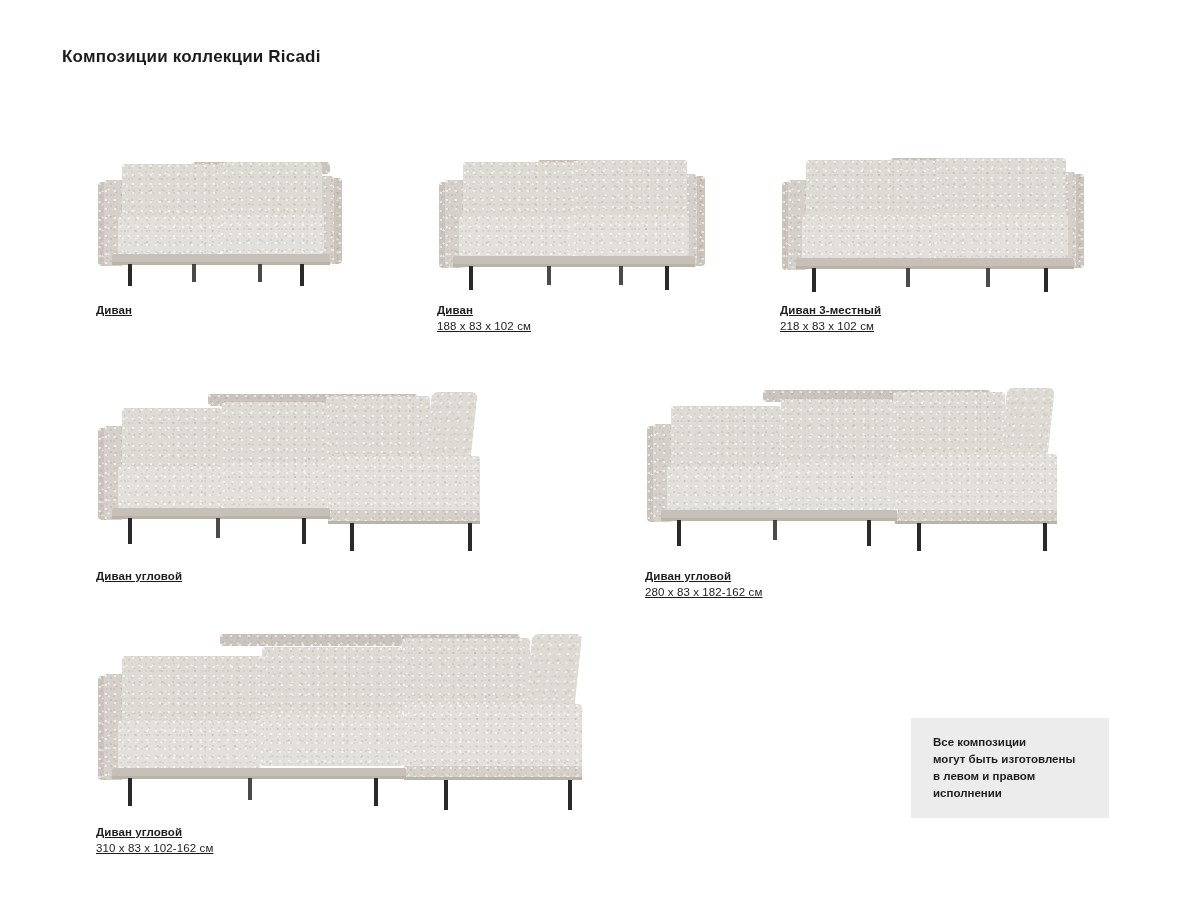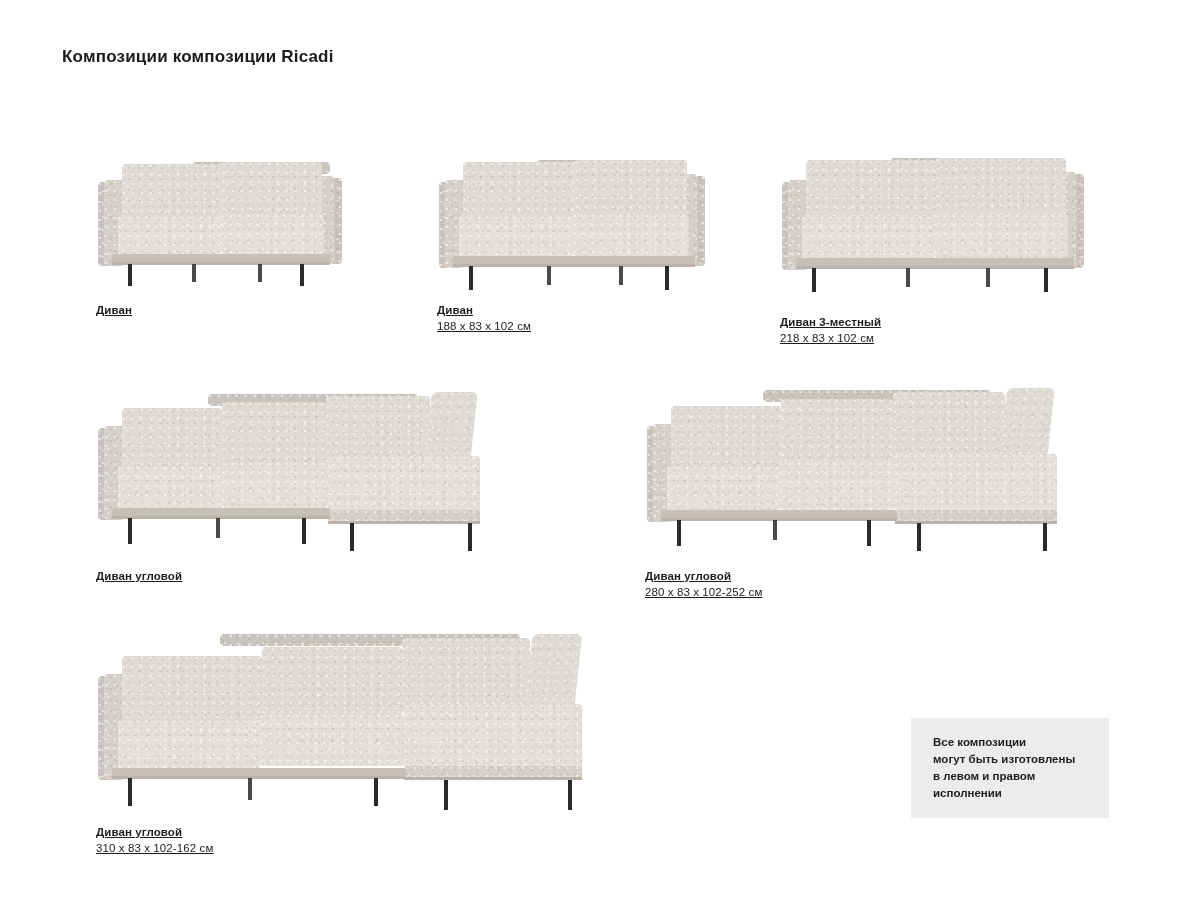--- a/index.html
+++ b/index.html
@@ -75,21 +75,21 @@
     font-weight: bold;
     color: #1d1d1d;
     white-space: pre-line;
   }
 </style>
 </head>
 <body>
 
 <div class="page">
 
-  <div class="page-title">Композиции композиции Ricadi</div>
+  <div class="page-title">Композиции коллекции Ricadi</div>
 
   <div class="item" style="left:96px; top:150px; width:270px;">
     <div class="sofa" style="width:268px; height:128px;">
 
       <div class="shape tex fab-c r4" style="left:96px; top:12px; width:138px; height:12px;"></div>
 
       <div class="shape tex fab-c r4" style="left:2px; top:32px; width:22px; height:84px;"></div>
       <div class="shape tex fab-b r4" style="left:8px; top:30px; width:20px; height:86px;"></div>
 
       <div class="shape tex fab-c r4" style="left:224px; top:28px; width:22px; height:86px;"></div>
@@ -161,21 +161,21 @@
       <div class="shape tex fab-d r4" style="left:154px; top:72px; width:134px; height:44px;"></div>
 
       <div class="shape r2" style="left:16px; top:116px; width:278px; height:10px; background:#c6c0b8;"></div>
       <div class="shape" style="left:16px; top:124px; width:278px; height:3px; background:#b9b3aa;"></div>
 
       <div class="shape leg" style="left:32px; top:126px; height:24px;"></div>
       <div class="shape leg" style="left:264px; top:126px; height:24px;"></div>
       <div class="shape leg" style="left:126px; top:126px; height:19px; opacity:.85;"></div>
       <div class="shape leg" style="left:206px; top:126px; height:19px; opacity:.85;"></div>
     </div>
-    <div class="caption" style="margin-top:36px;">
+    <div class="caption" style="margin-top:24px;">
       <div class="name">Диван 3-местный</div>
       <div class="dims">218 x 83 x 102 см</div>
     </div>
   </div>
 
   <div class="item" style="left:96px; top:386px; width:420px;">
     <div class="sofa" style="width:418px; height:158px;">
 
       <div class="shape tex fab-c r4" style="left:112px; top:8px; width:210px; height:12px;"></div>
 
@@ -232,21 +232,21 @@
       <div class="shape" style="left:250px; top:139px; width:162px; height:3px; background:#b9b3aa;"></div>
 
       <div class="shape leg" style="left:32px; top:138px; height:26px;"></div>
       <div class="shape leg" style="left:222px; top:138px; height:26px;"></div>
       <div class="shape leg" style="left:272px; top:141px; height:28px;"></div>
       <div class="shape leg" style="left:398px; top:141px; height:28px;"></div>
       <div class="shape leg" style="left:128px; top:138px; height:20px; opacity:.85;"></div>
     </div>
     <div class="caption" style="margin-top:24px;">
       <div class="name">Диван угловой</div>
-      <div class="dims">280 x 83 x 102-252 см</div>
+      <div class="dims">280 x 83 x 182-162 см</div>
     </div>
   </div>
 
   <div class="item" style="left:96px; top:628px; width:530px;">
     <div class="sofa" style="width:528px; height:172px;">
       <div class="shape tex fab-c r4" style="left:124px; top:6px; width:300px; height:12px;"></div>
 
       <div class="shape tex fab-c r4" style="left:2px; top:48px; width:22px; height:104px;"></div>
       <div class="shape tex fab-b r4" style="left:8px; top:46px; width:20px; height:106px;"></div>
 

